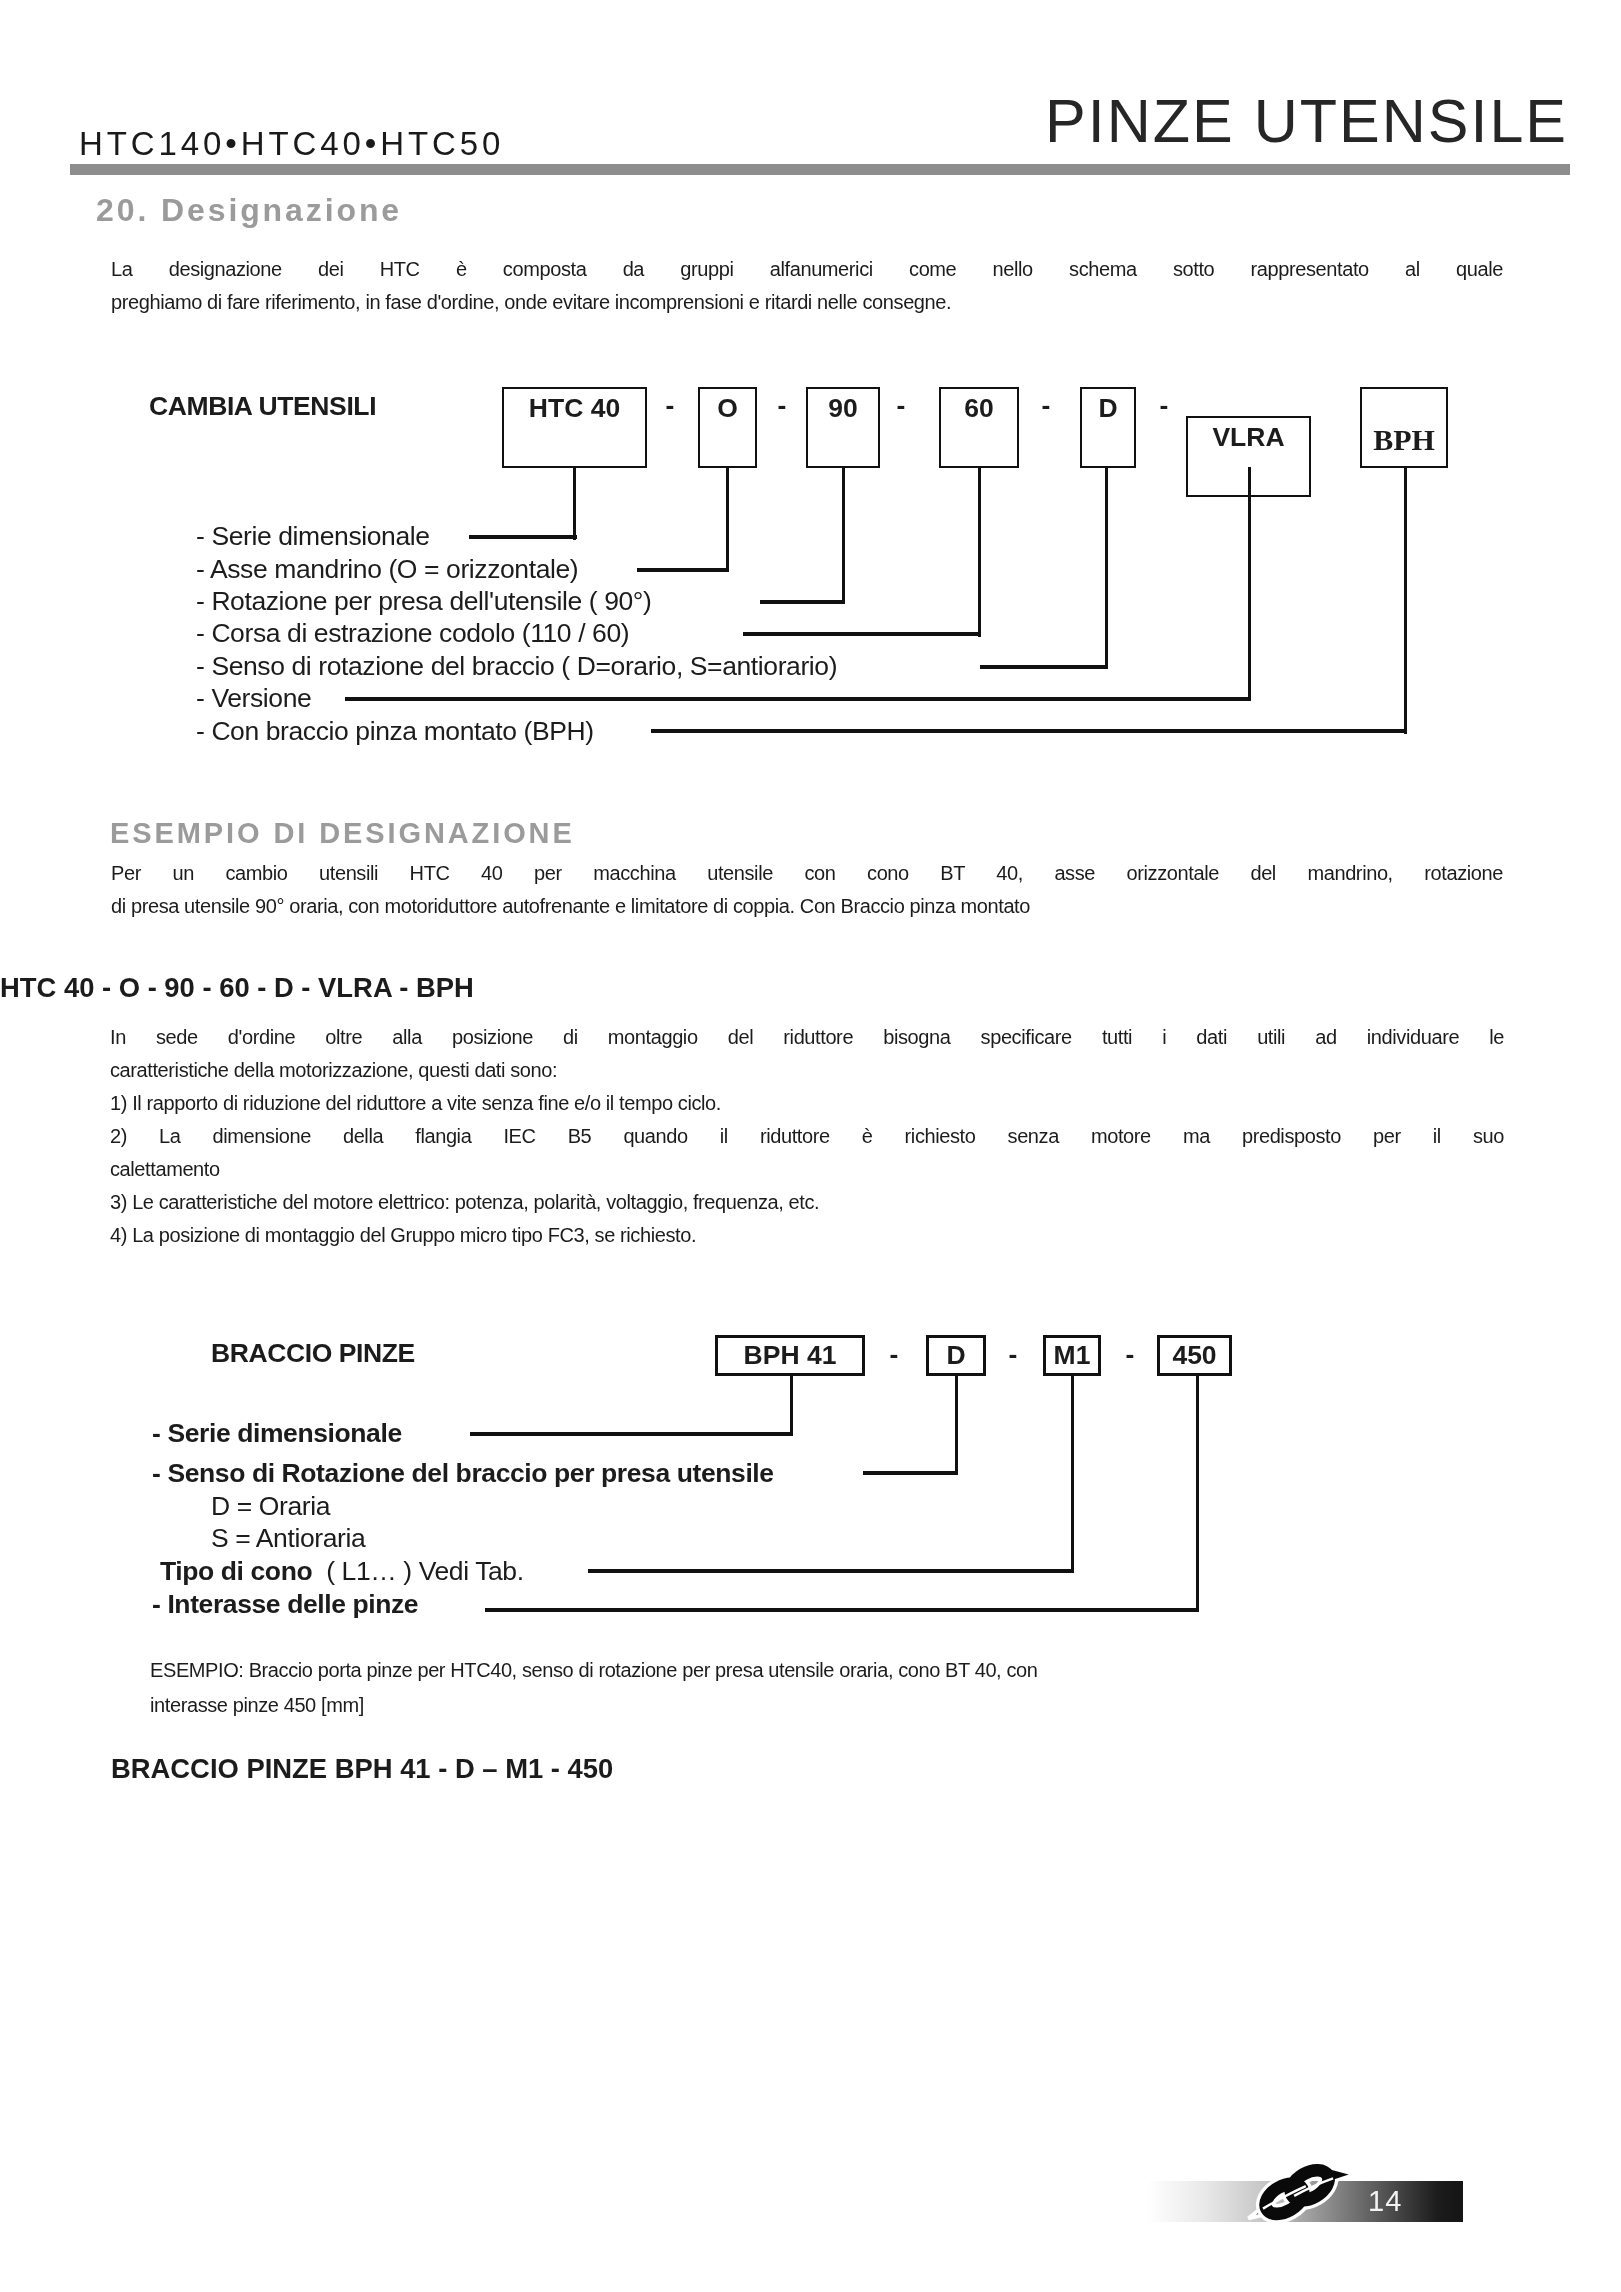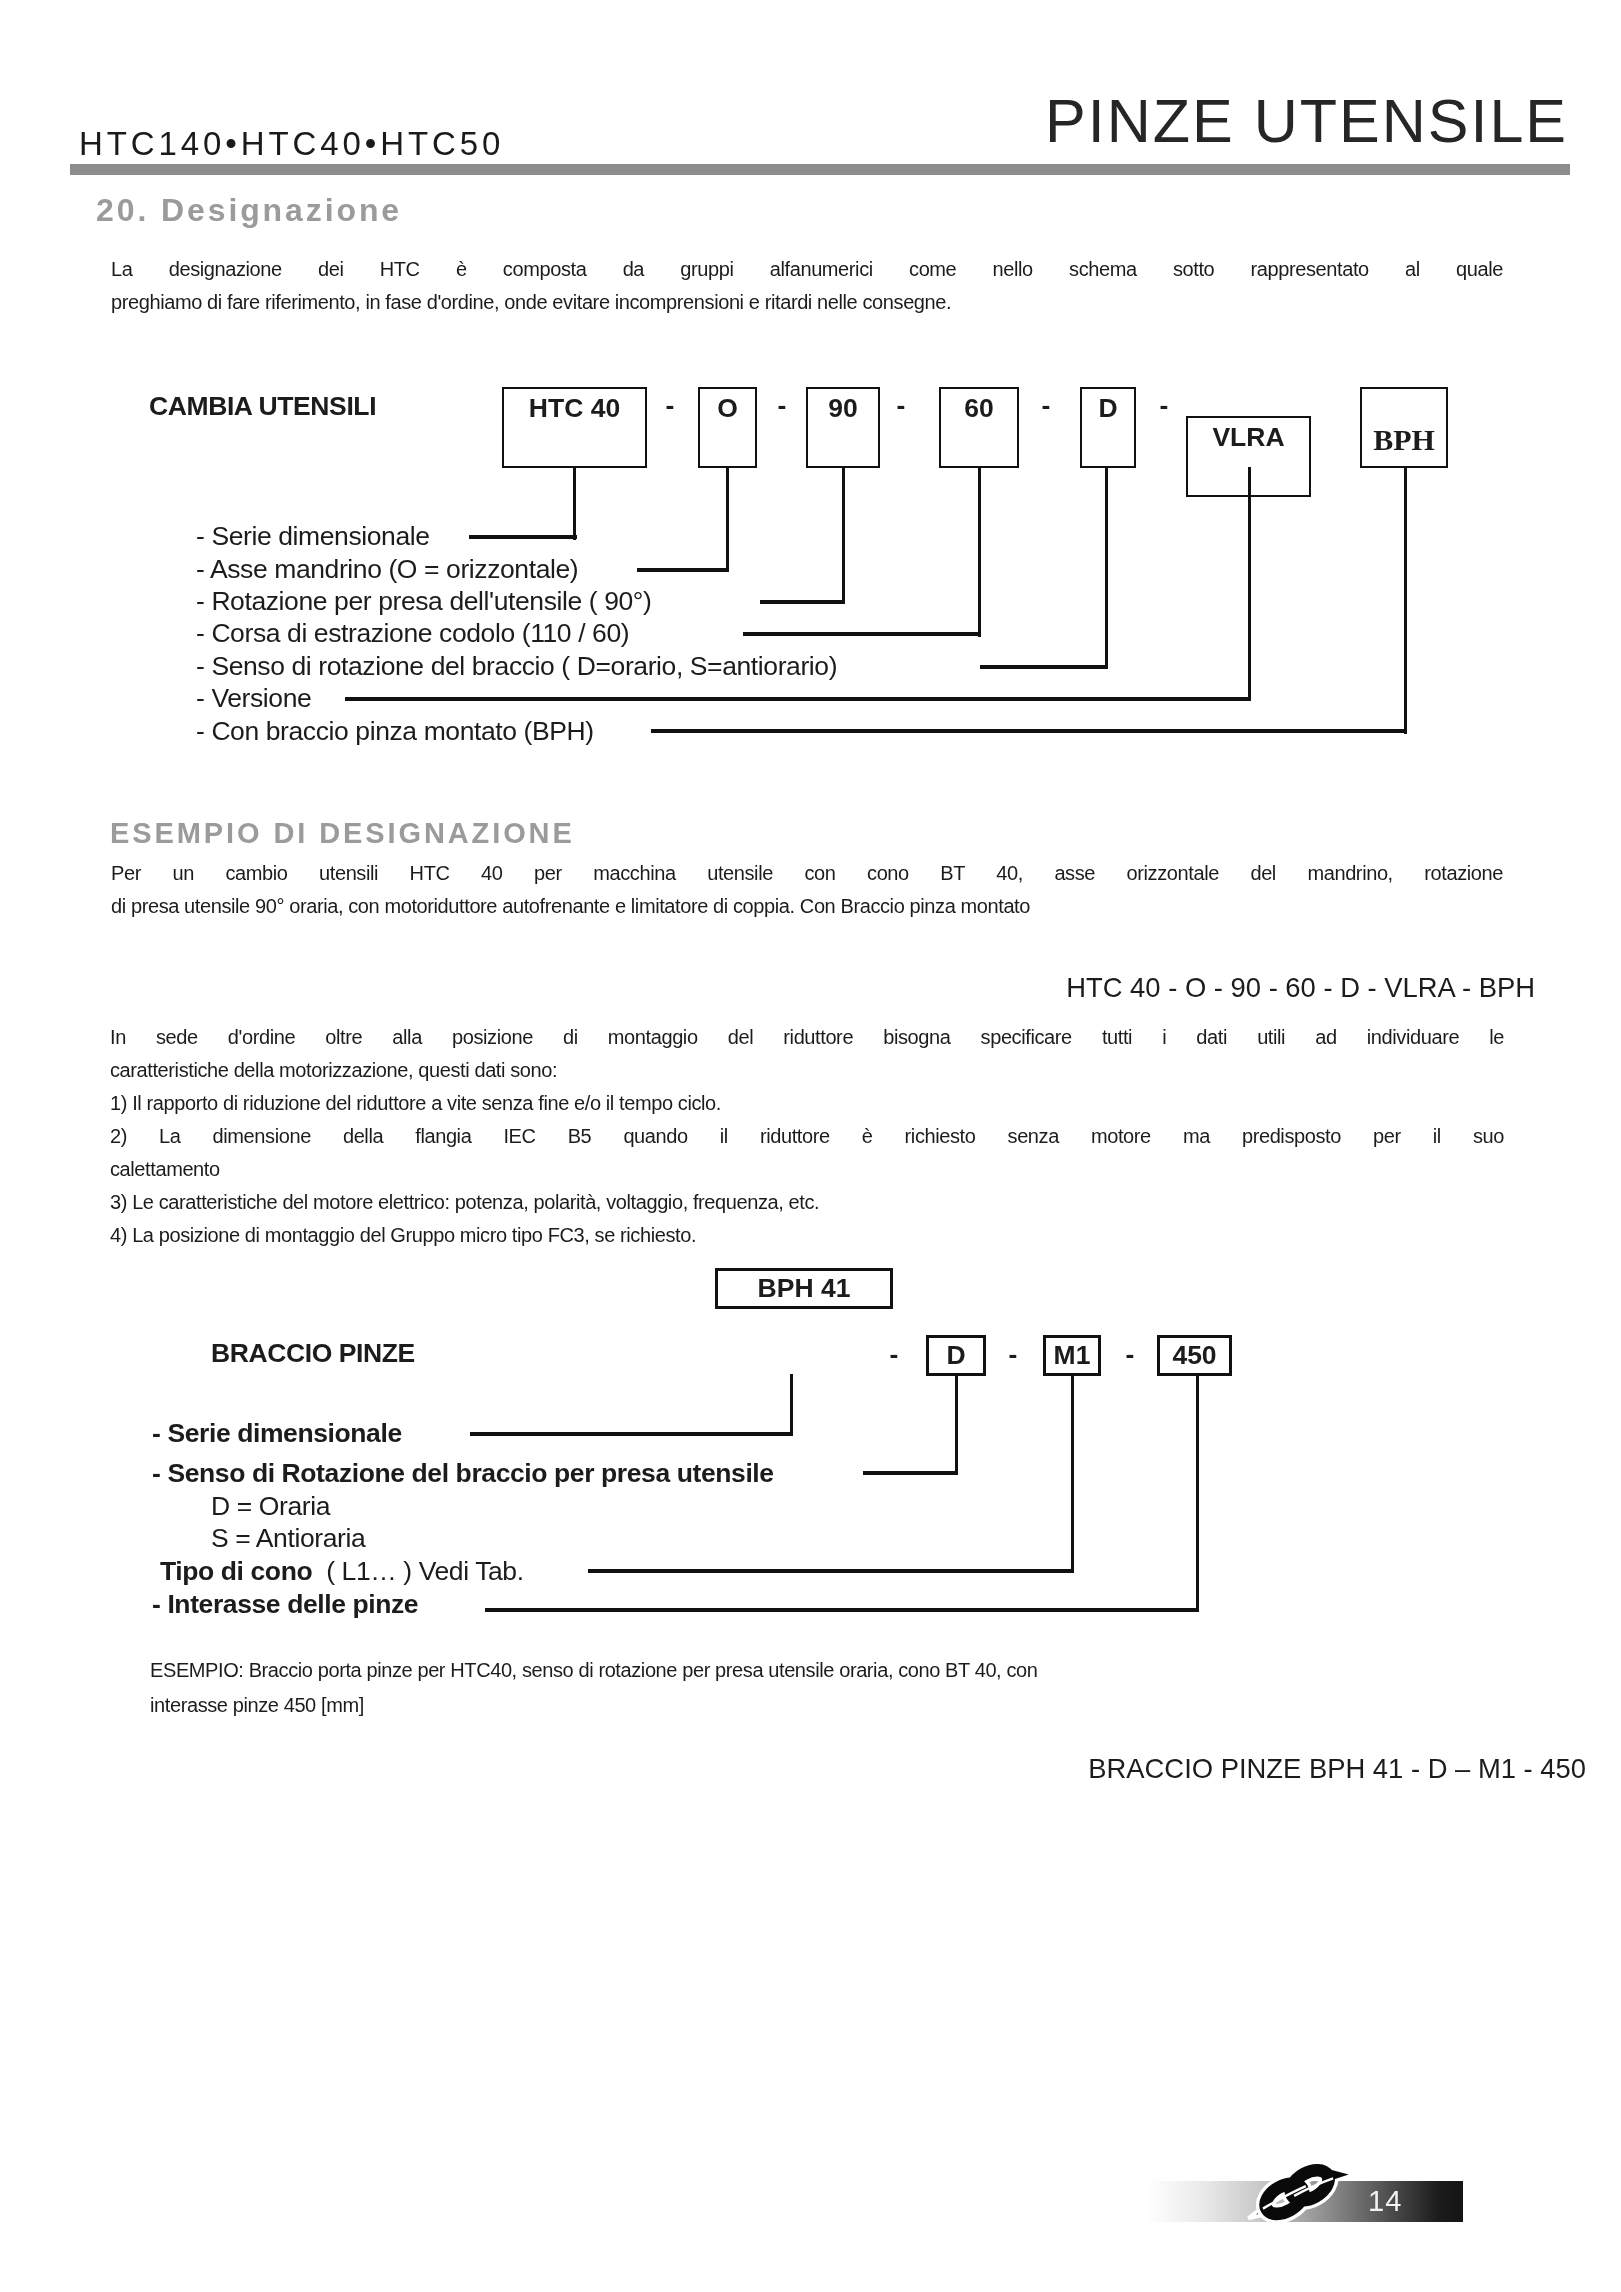--- a/index.html
+++ b/index.html
@@ -8,21 +8,21 @@
   .abs{position:absolute;}
   
   .models{font-size:33px;letter-spacing:3.9px;color:#1a1a1a;white-space:nowrap;}
   .bigtitle{font-size:61px;letter-spacing:2px;color:#262626;white-space:nowrap;font-weight:400;}
   .rule{background:#8d8d8d;}
   .grayhead{color:#9b9b9b;font-weight:bold;letter-spacing:2.9px;white-space:nowrap;}
   
   .para{font-size:20px;letter-spacing:-0.4px;line-height:33px;}
   .jline{text-align:justify;text-align-last:justify;}
   .lline{text-align:left;}
-  .bcenter{font-weight:normal;font-size:27.4px;text-align:right;white-space:nowrap;padding-left:38px;}
+  .bcenter{font-weight:bold;font-size:27.4px;text-align:left;white-space:nowrap;}
   
   .dbox{position:absolute;box-sizing:border-box;border:2.9px solid #111;background:#fff;
         font-weight:bold;font-size:26.5px;text-align:center;}
   .dbox1{padding-top:3.9px;}
   .dbox2{border-width:3.9px;display:flex;align-items:center;justify-content:center;}
   .bphbox{display:flex;align-items:center;justify-content:center;padding-top:25.5px;
           font-family:"Liberation Serif", serif;font-weight:600;font-size:30px;}
   .dash{position:absolute;font-weight:bold;font-size:26.5px;width:17.6px;text-align:center;}
   .hline{position:absolute;height:3.9px;background:#111;}
   .vline{position:absolute;width:2.9px;background:#111;}
@@ -100,21 +100,21 @@
     <div class="lline">caratteristiche della motorizzazione, questi dati sono:</div>
     <div class="lline">1)  Il rapporto di riduzione del riduttore a vite senza fine e/o il tempo ciclo.</div>
     <div class="jline">2)  La dimensione della flangia IEC B5 quando il riduttore è richiesto senza motore ma predisposto per il suo</div>
     <div class="lline">calettamento</div>
     <div class="lline">3)  Le caratteristiche del motore elettrico: potenza, polarità, voltaggio, frequenza, etc.</div>
     <div class="lline">4)  La posizione di montaggio del Gruppo micro tipo FC3, se richiesto.</div>
   </div>
 
   <div class="abs drow bold" style="left:211px;top:1337px;">BRACCIO PINZE</div>
 
-  <div class="dbox dbox2" style="left:715px;top:1268px;width:178px;height:41px;">BPH 41</div>
+  <div class="dbox dbox2" style="left:715px;top:1335px;width:150px;height:41px;">BPH 41</div>
   <div class="dbox dbox2" style="left:926px;top:1335px;width:60px;height:41px;">D</div>
   <div class="dbox dbox2" style="left:1043px;top:1335px;width:58px;height:41px;">M1</div>
   <div class="dbox dbox2" style="left:1157px;top:1335px;width:75px;height:41px;">450</div>
 
   <div class="dash" style="left:885px;top:1339px;">-</div>
   <div class="dash" style="left:1004px;top:1339px;">-</div>
   <div class="dash" style="left:1121px;top:1339px;">-</div>
 
   <div class="vline" style="left:790px;top:1374px;height:62px;"></div>
   <div class="vline" style="left:955px;top:1374px;height:101px;"></div>

